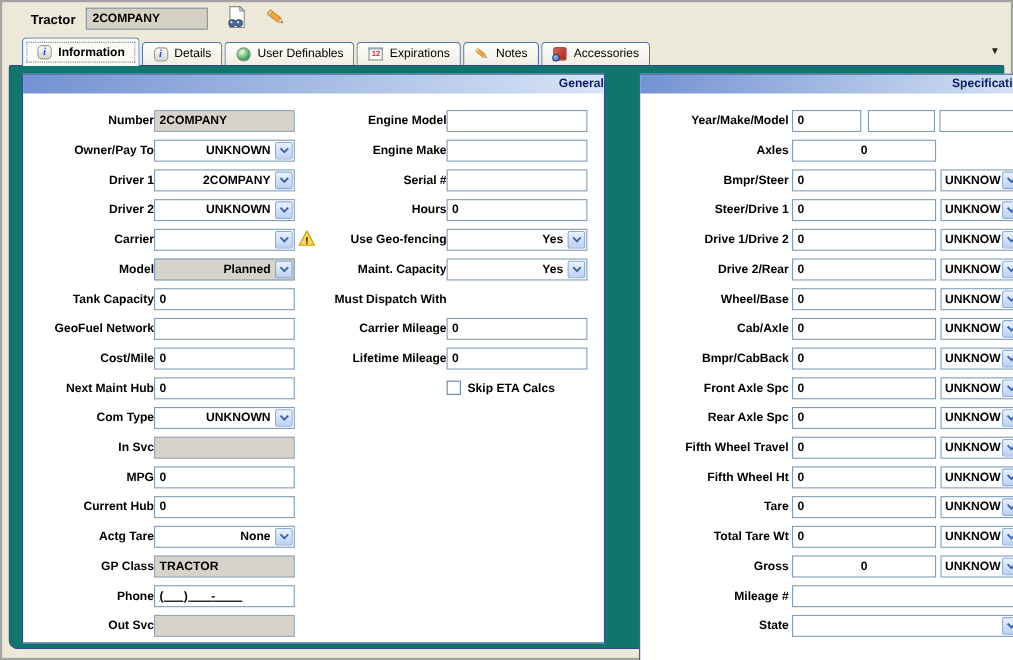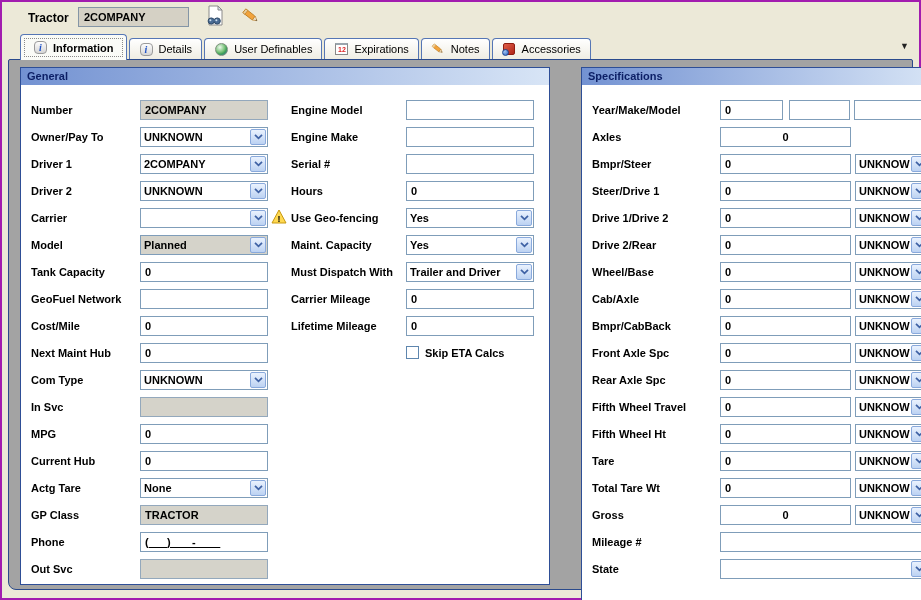--- a/index.html
+++ b/index.html
@@ -3,21 +3,21 @@
 <meta charset="utf-8">
 <style>
   html,body { margin:0; padding:0; }
   body {
     width:921px; height:600px; position:relative;
     font-family:"Liberation Sans", sans-serif;
     background:#ECE9D8;
   }
   .window {
     position:absolute; inset:0; box-sizing:border-box;
-    border:2px solid #a21caf; background:#ECE9D8;
+    border:2px solid #a3a3a3; background:#ECE9D8;text-align:right;
   }
   
   .hdr { position:relative; height:31px; }
   .hdr-label { position:absolute; left:26px; top:9px; font-size:12px; font-weight:bold; color:#000; }
   .hdr-input {
     position:absolute; left:76px; top:5px; width:111px; height:20px; box-sizing:border-box;
     background:#D5D1C5; border:1px solid #8495A6; font-size:11px; font-weight:bold;
     display:flex; align-items:center; padding:0 5px; color:#000;
   }
   .hdr-btn { position:absolute; top:4px; width:26px; height:24px; display:flex; align-items:center; justify-content:center; cursor:pointer; }
@@ -57,21 +57,21 @@
     width:12px; height:12px; border-radius:2px; position:relative;
     background:linear-gradient(135deg,#E0604A,#B02418); border:1px solid #8F1D12; box-sizing:border-box;
   }
   .acc .acc-dot {
     position:absolute; left:-2px; bottom:-2px; width:7px; height:7px; border-radius:50%;
     background:radial-gradient(circle at 35% 30%, #9FC4F2, #2E62C0); border:1px solid #1C448F; box-sizing:border-box;
   }
   
   .page {
     position:absolute; left:6px; right:6px; top:57px; bottom:8px;
-    background:#a3a3a3; border:1px solid #2A4A8C; border-radius:2px 2px 8px 8px; z-index:1;
+    background:#0f766e; border:1px solid #2A4A8C; border-radius:2px 2px 8px 8px; z-index:1;
   }
   .panel { position:absolute; background:#FFFFFF; border:1px solid #2E4E96; box-sizing:border-box; }
   .panel-general { left:11px; top:7px; width:530px; height:518px; }
   .panel-specs   { left:572px; top:7px; width:360px; height:558px; }
   .panel-h {
     height:17px; box-sizing:border-box; padding:2px 0 0 6px;
     background:linear-gradient(to right,#7392D2,#D8E5F6);
     color:#0C1F66; font-weight:bold; font-size:11px;
   }
   .gcol { position:absolute; top:28px; }
@@ -390,28 +390,20 @@
               <span class="cval">Yes</span>
               <span class="cbtn">
                 <svg width="9" height="6" viewBox="0 0 9 6">
                   <path d="M1 0.8 L4.5 4.4 L8 0.8" stroke="#3F62A5" stroke-width="1.7" fill="none"></path>
                 </svg>
               </span>
             </div>
           </div>
           <div class="row">
             <span class="lbl">Must Dispatch With</span>
-            <div class="combo" style="width: 128px;">
-              <span class="cval">Trailer and Driver</span>
-              <span class="cbtn">
-                <svg width="9" height="6" viewBox="0 0 9 6">
-                  <path d="M1 0.8 L4.5 4.4 L8 0.8" stroke="#3F62A5" stroke-width="1.7" fill="none"></path>
-                </svg>
-              </span>
-            </div>
           </div>
           <div class="row">
             <span class="lbl">Carrier Mileage</span>
             <div class="tb" style="width: 128px;">
               <span>0</span>
             </div>
           </div>
           <div class="row">
             <span class="lbl">Lifetime Mileage</span>
             <div class="tb" style="width: 128px;">

